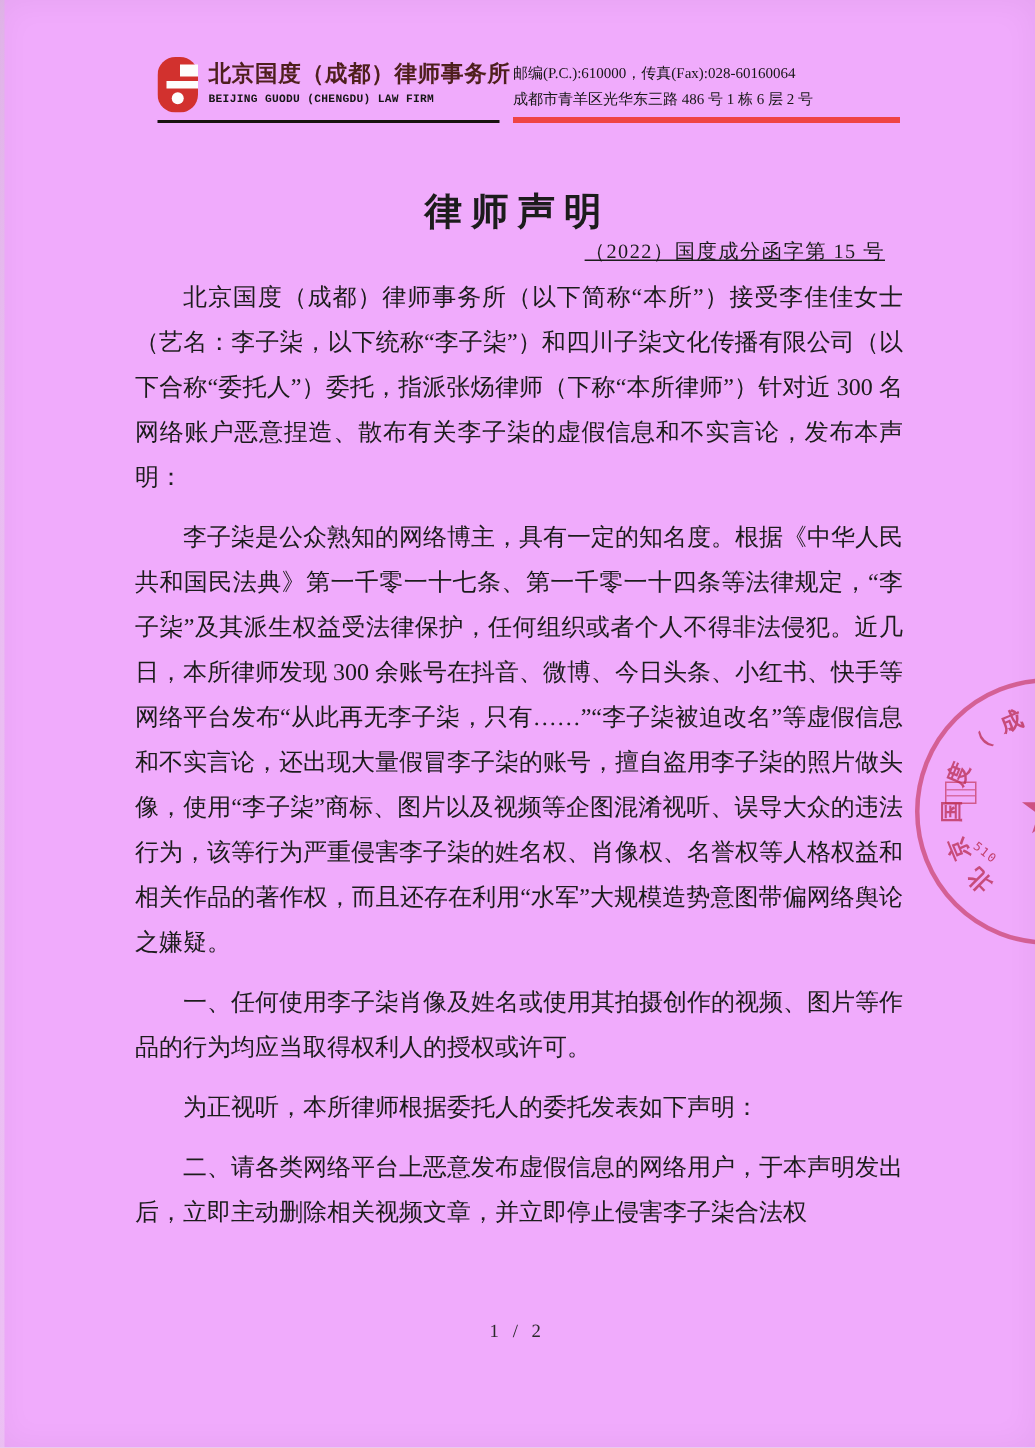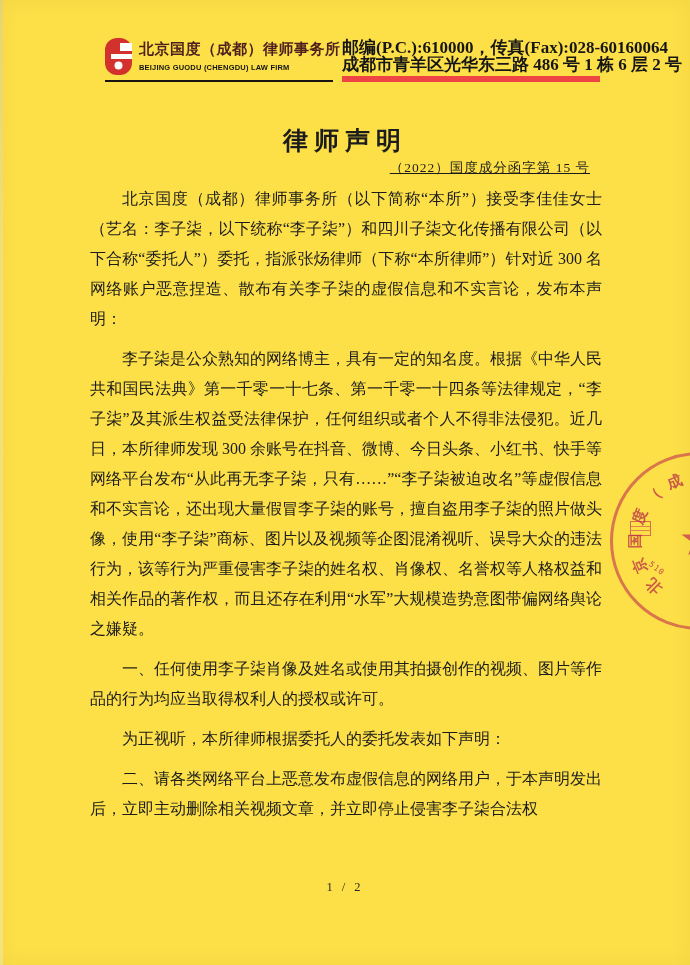--- a/index.html
+++ b/index.html
@@ -1,38 +1,38 @@
 <!DOCTYPE html>
 <html><head>
 <meta charset="utf-8">
 <style>
   html,body { margin:0; padding:0; background:#e9e9e9; }
   .page {
     position:relative; width:690px; height:965px; margin:0 auto;
-    background:#fde047; overflow:hidden;
+    background:#f0abfc; overflow:hidden;
     font-family:"Liberation Serif","DejaVu Serif",serif; color:#1c1c1c;
     box-shadow: inset 0 0 22px rgba(0,0,0,0.05);
   }
   .edge-shade { position:absolute; left:0; top:0; width:3px; height:100%;
     background:linear-gradient(180deg,#c9c9c9,#e6e6e6 30%,#efefef); opacity:.35; }
 
   
   .header { position:absolute; top:38px; left:105px; width:495px;
     display:flex; justify-content:space-between; align-items:flex-end; }
   .brand { width:228px; display:flex; gap:7px; align-items:flex-start;
     border-bottom:2px solid #181210; padding-bottom:5px; }
   .logo { width:27px; height:37px; flex:0 0 auto; }
   .brand-names { padding-top:2px; }
   .firm-cn { font-family:"Liberation Sans","DejaVu Sans",sans-serif;
     font-size:15px; font-weight:bold; color:#4e1f1d; letter-spacing:.5px; white-space:nowrap; }
-  .firm-en { font-family:Liberation Sans, sans-serif;
+  .firm-en { font-family:Liberation Mono, monospace;
     font-size:7.5px; font-weight:bold; color:#141414; margin-top:4px;
     letter-spacing:.2px; white-space:nowrap; }
-  .contact { width:258px; border-bottom:6px solid #ef4444; padding-bottom:3px;
-    font-size:17px; font-weight:bold; line-height:17px; color:#161616; }
+  .contact { width:258px; border-bottom:4px solid #ef4444; padding-bottom:3px;
+    font-size:10px; font-weight:normal; line-height:17px; color:#161616; }
   .contact div { white-space:nowrap; }
 
   
   .title { position:absolute; top:124px; left:0; right:0; text-align:center;
     font-size:25px; font-weight:bold; letter-spacing:6px; }
   .doc-number { position:absolute; top:159px; right:100px; font-size:13.5px;
     letter-spacing:1px;text-decoration:underline; }
 
   
   .body-text { position:absolute; top:184px; left:90px; width:512px;

